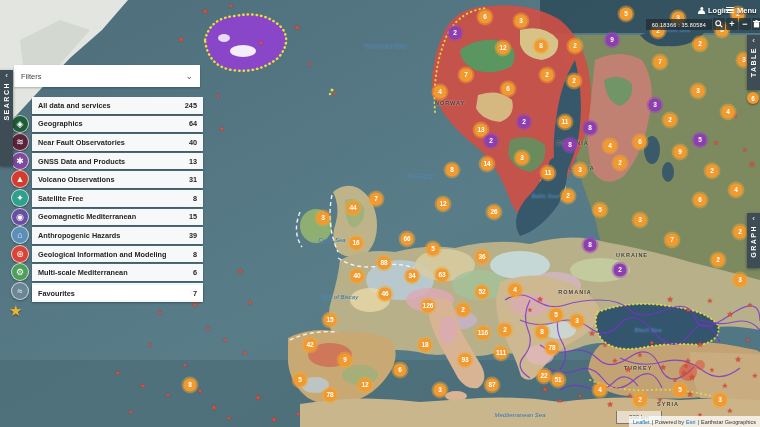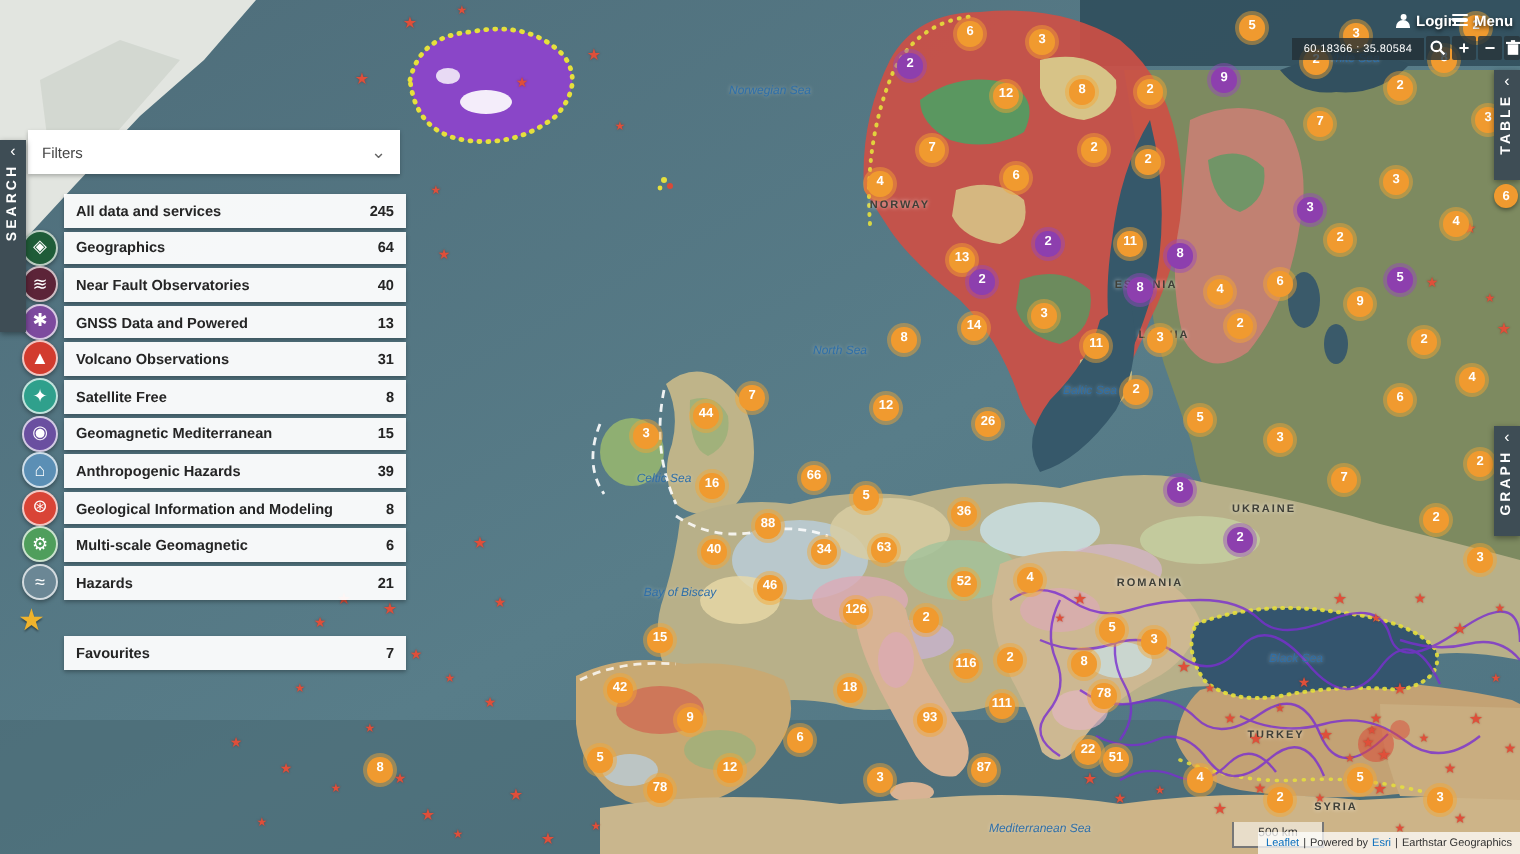--- a/index.html
+++ b/index.html
@@ -596,21 +596,21 @@
         <b>Geographics</b>
         <em>64</em>
       </div>
       <div class="cat-ic" style="top: 114.6px; background: rgb(31, 92, 56);">◈</div>
       <div class="cat-row" style="top: 134.2px;">
         <b>Near Fault Observatories</b>
         <em>40</em>
       </div>
       <div class="cat-ic" style="top: 133.2px; background: rgb(92, 36, 56);">≋</div>
       <div class="cat-row" style="top: 152.8px;">
-        <b>GNSS Data and Powered</b>
+        <b>GNSS Data and Products</b>
         <em>13</em>
       </div>
       <div class="cat-ic" style="top: 151.8px; background: rgb(125, 74, 158);">✱</div>
       <div class="cat-row" style="top: 171.4px;">
         <b>Volcano Observations</b>
         <em>31</em>
       </div>
       <div class="cat-ic" style="top: 170.4px; background: rgb(210, 59, 46);">▲</div>
       <div class="cat-row" style="top: 190px;">
         <b>Satellite Free</b>
@@ -626,30 +626,30 @@
         <b>Anthropogenic Hazards</b>
         <em>39</em>
       </div>
       <div class="cat-ic" style="top: 226.2px; background: rgb(91, 143, 181);">⌂</div>
       <div class="cat-row" style="top: 245.8px;">
         <b>Geological Information and Modeling</b>
         <em>8</em>
       </div>
       <div class="cat-ic" style="top: 244.8px; background: rgb(217, 68, 54);">⊛</div>
       <div class="cat-row" style="top: 264.4px;">
-        <b>Multi-scale Geomagnetic</b>
+        <b>Multi-scale Mediterranean</b>
         <em>6</em>
       </div>
       <div class="cat-ic" style="top: 263.4px; background: rgb(79, 158, 92);">⚙</div>
       <div class="cat-row" style="top: 283px;">
         <b>Hazards</b>
         <em>21</em>
       </div>
       <div class="cat-ic" style="top: 282px; background: rgb(107, 135, 149);">≈</div>
-      <div class="cat-row" style="top: 318px;">
+      <div class="cat-row" style="top: 285px;">
         <b>Favourites</b>
         <em>7</em>
       </div>
       <div class="cat-star" style="top: 302.6px;">★</div>
     </div>
 
   <div class="vtab" style="left:0;top:70px;height:96px;">
     <span class="vchev">‹</span>
     <span class="vtext">SEARCH</span>
   </div>

